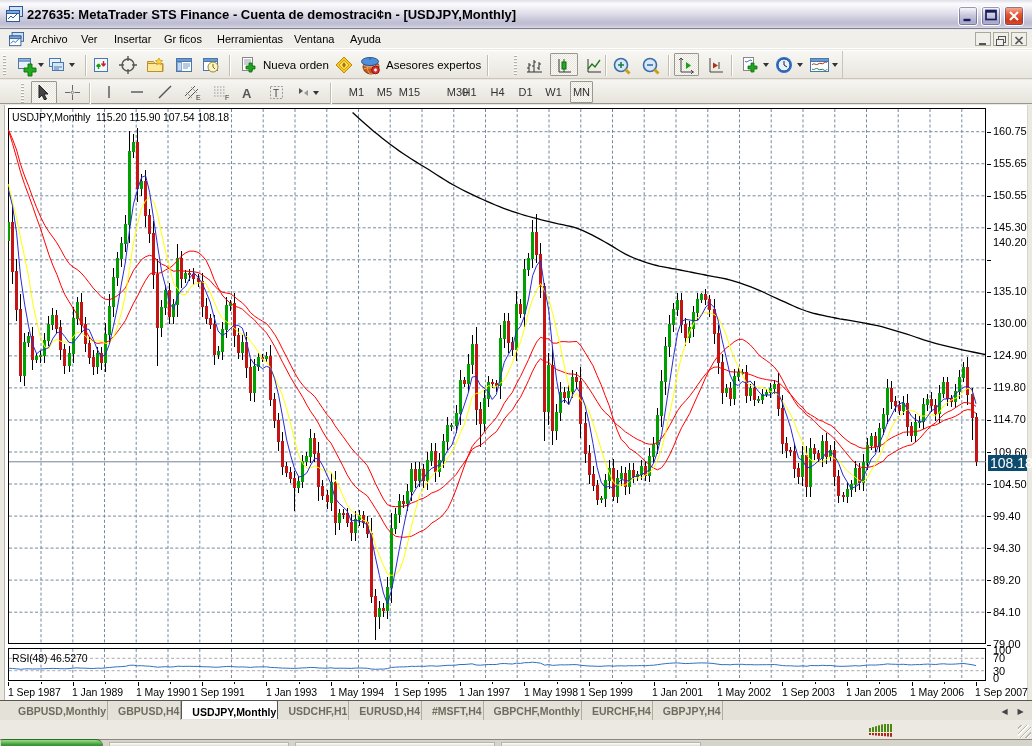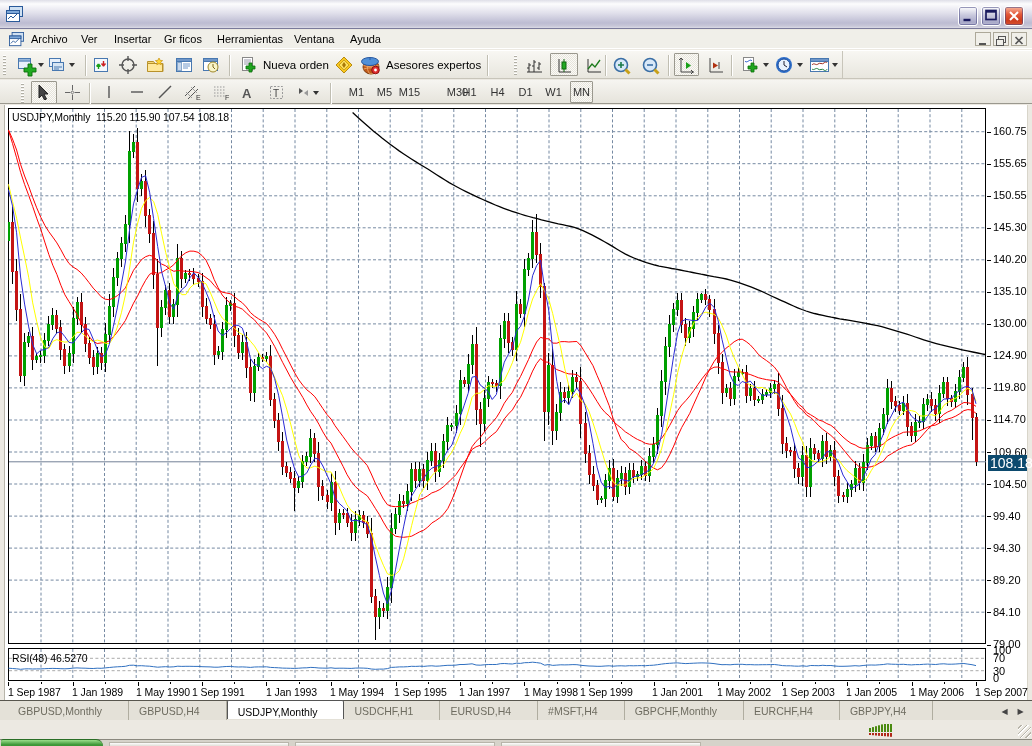--- a/index.html
+++ b/index.html
@@ -47,22 +47,22 @@
 #rlabel { position:absolute; left:12px; top:652px; font-size:10.5px; letter-spacing:-0.1px; color:#000; }
 .pl { position:absolute; left:993px; font-size:11px; color:#000; }
 .ptick { position:absolute; left:987px; width:4px; height:1px; background:#000; }
 .pbox { position:absolute; left:988px; width:39px; font-size:14px; color:#fff; background:#0c4a6e; padding-left:2px; }
 .dl { position:absolute; top:686px; font-size:10.5px; letter-spacing:-0.1px; color:#000; white-space:nowrap; }
 .dtick { position:absolute; top:682px; width:1px; height:2px; background:#000; }
 .dtick.big { height:4px; }
 
 #tabs { position:absolute; left:0; top:700px; width:1032px; height:20px; background:#e4e1d8;
   border-top:1px solid #58564e; padding-left:8px; }
-.tab { float:left; height:19px; padding:4px 26px 0 10px; font-size:10.5px; color:#6e6c60;
-  border-right:1px solid #b0ada0; position:relative; top:0; }
+.tab { float:left; height:19px; padding:4px 1px 0 10px; font-size:10.5px; color:#6e6c60;
+  border-right:1px solid #b0ada0; position:relative; top:0;font-weight:bold; }
 .tab.act { background:#fff; color:#000; border:1px solid #555; border-bottom:none; margin-top:-1px; padding-top:5px; border-radius:2px 2px 0 0; }
 .tabarr { position:absolute; top:3px; width:11px; height:14px; font-size:8px; color:#444; text-align:center; padding-top:3px; }
 
 #status { position:absolute; left:0; top:720px; width:1032px; height:19px; background:#ece9e2;
   border-top:1px solid #fff; font-size:11px; }
 .sdiv { position:absolute; top:2px; width:2px; height:15px; border-left:1px solid #b4b1a6; border-right:1px solid #fbfaf7; }
 #grip2 { position:absolute; right:1px; top:725px; width:13px; height:13px;
   background:repeating-linear-gradient(135deg,transparent 0 2px,#b8b5aa 2px 3px,#fff 3px 4px); }
 
 #task { position:absolute; left:0; top:739px; width:1032px; height:7px; background:#d6d3ca; border-top:1px solid #8a887e; }
@@ -72,20 +72,21 @@
 </style></head>
 <body>
 <div id="w">
   <div id="title">
     <svg style="position:absolute;left:6px;top:6px" width="17" height="17" viewBox="0 0 17 17">
       <rect x="3.5" y="0.5" width="13" height="10" fill="#cfe0f2" stroke="#2A5A9A"></rect>
       <rect x="0.5" y="4.5" width="13" height="11" fill="#fff" stroke="#2A5A9A"></rect>
       <rect x="0.5" y="4.5" width="13" height="3" fill="#7FA8D8" stroke="#2A5A9A"></rect>
       <path d="M2 13l3-3 2 2 4-4" fill="none" stroke="#2A5A9A"></path>
     </svg>
+    <div class="txt">227635: MetaTrader STS Finance - Cuenta de demostraci¢n - [USDJPY,Monthly]</div>
     <div class="tbtn" style="left:958px">
         <svg width="18" height="18">
           <path d="M4.5 13h7" stroke="#1a1a5e" stroke-width="2.4"></path>
         </svg>
       </div>
     <div class="tbtn" style="left:981px">
         <svg width="18" height="18">
           <rect x="4" y="3.5" width="10" height="9" fill="none" stroke="#1a1a5e" stroke-width="1.7"></rect>
           <path d="M4 4.5h10" stroke="#1a1a5e" stroke-width="2.4"></path>
         </svg>
@@ -718,21 +719,21 @@
     <div class="ptick" style="top:484px"></div>
     <div class="ptick" style="top:516px"></div>
     <div class="ptick" style="top:548px"></div>
     <div class="ptick" style="top:580px"></div>
     <div class="ptick" style="top:612px"></div>
     <div class="ptick" style="top:645px"></div>
   <div class="pl" style="top:125px">160.75</div>
     <div class="pl" style="top:157px">155.65</div>
     <div class="pl" style="top:189px">150.55</div>
     <div class="pl" style="top:221px">145.30</div>
-    <div class="pl" style="top:253px">140.20</div>
+    <div class="pl" style="top:236px">140.20</div>
     <div class="pl" style="top:285px">135.10</div>
     <div class="pl" style="top:317px">130.00</div>
     <div class="pl" style="top:349px">124.90</div>
     <div class="pl" style="top:381px">119.80</div>
     <div class="pl" style="top:413px">114.70</div>
     <div class="pl" style="top:446px">109.60</div>
     <div class="pl" style="top:478px">104.50</div>
     <div class="pl" style="top:510px">99.40</div>
     <div class="pl" style="top:542px">94.30</div>
     <div class="pl" style="top:574px">89.20</div>

